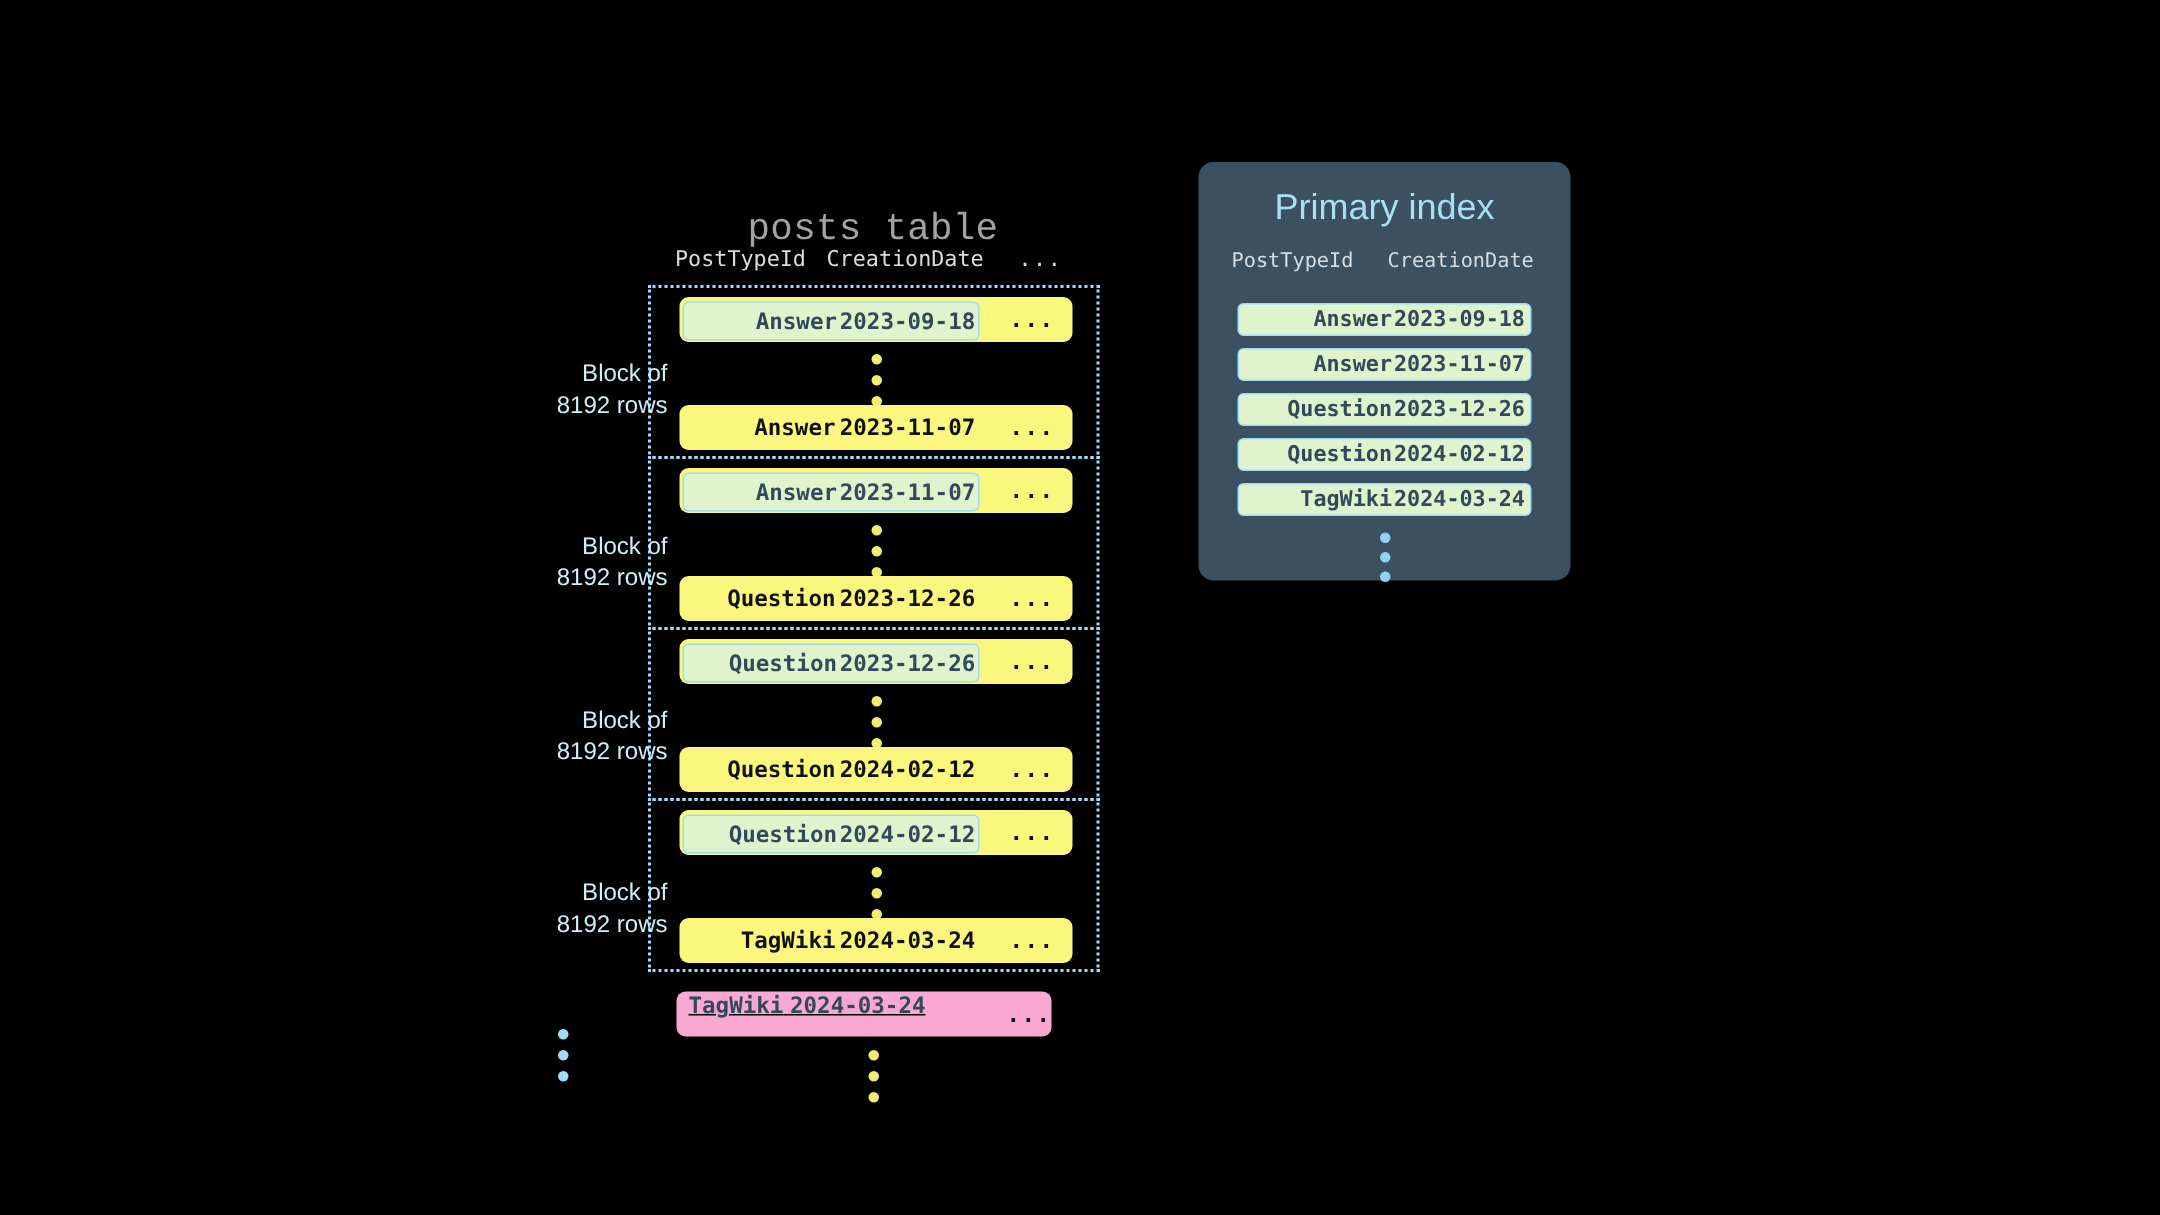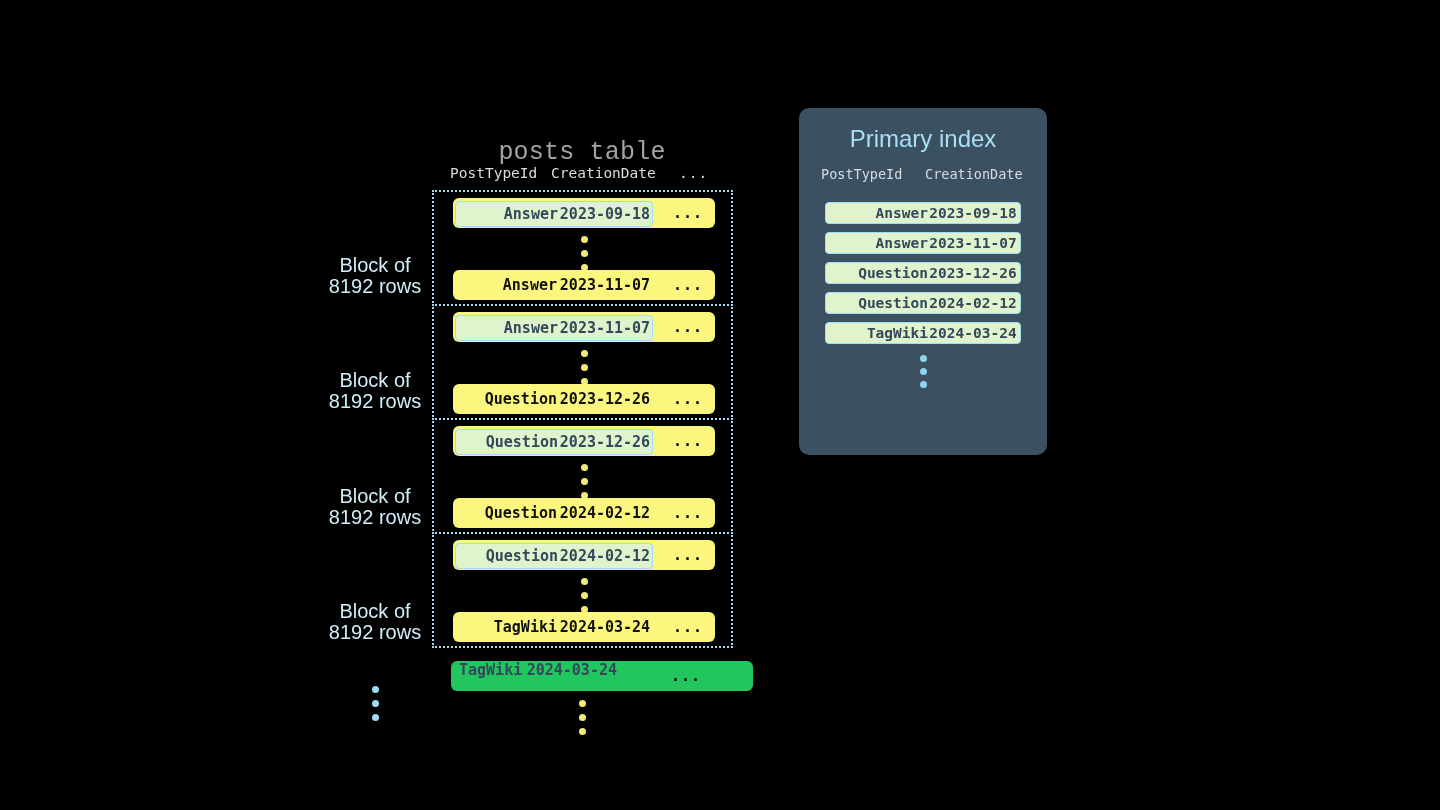--- a/index.html
+++ b/index.html
@@ -149,57 +149,57 @@
     width: 7px;
     height: 7px;
     border-radius: 50%;
     background: #f3ec72;
   }
   .dot.blue { background: #9fdcf5; }
 
   .block-label {
     position: absolute;
     width: 140px;
-    text-align: center;
-    font-size: 20px;
+    text-align: right;
+    font-size: 16px;
     line-height: 21px;
     color: #cfeef8;
     font-family: "Liberation Sans", sans-serif;
-    margin-top: 16px;
   }
 
   .tail-row {
     position: absolute;
     left: 451px;
     top: 661px;
-    width: 302px;
+    width: 250px;
     height: 30px;
-    background: #22c55e;
+    background: #f9a8d4;
     border-radius: 6px;
+    text-decoration: underline;
   }
   .tail-dots {
     position: absolute;
     left: 432px;
     top: 700px;
     width: 301px;
   }
   .left-dots {
     position: absolute;
     left: 305px;
     top: 686px;
     width: 140px;
   }
 
   
   .index-panel {
     position: absolute;
     left: 799px;
     top: 108px;
     width: 248px;
-    height: 347px;
+    height: 279px;
     background: #3b5162;
     border-radius: 10px;
   }
   .index-title {
     position: absolute;
     left: 0;
     top: 17px;
     width: 248px;
     text-align: center;
     font-size: 24px;

